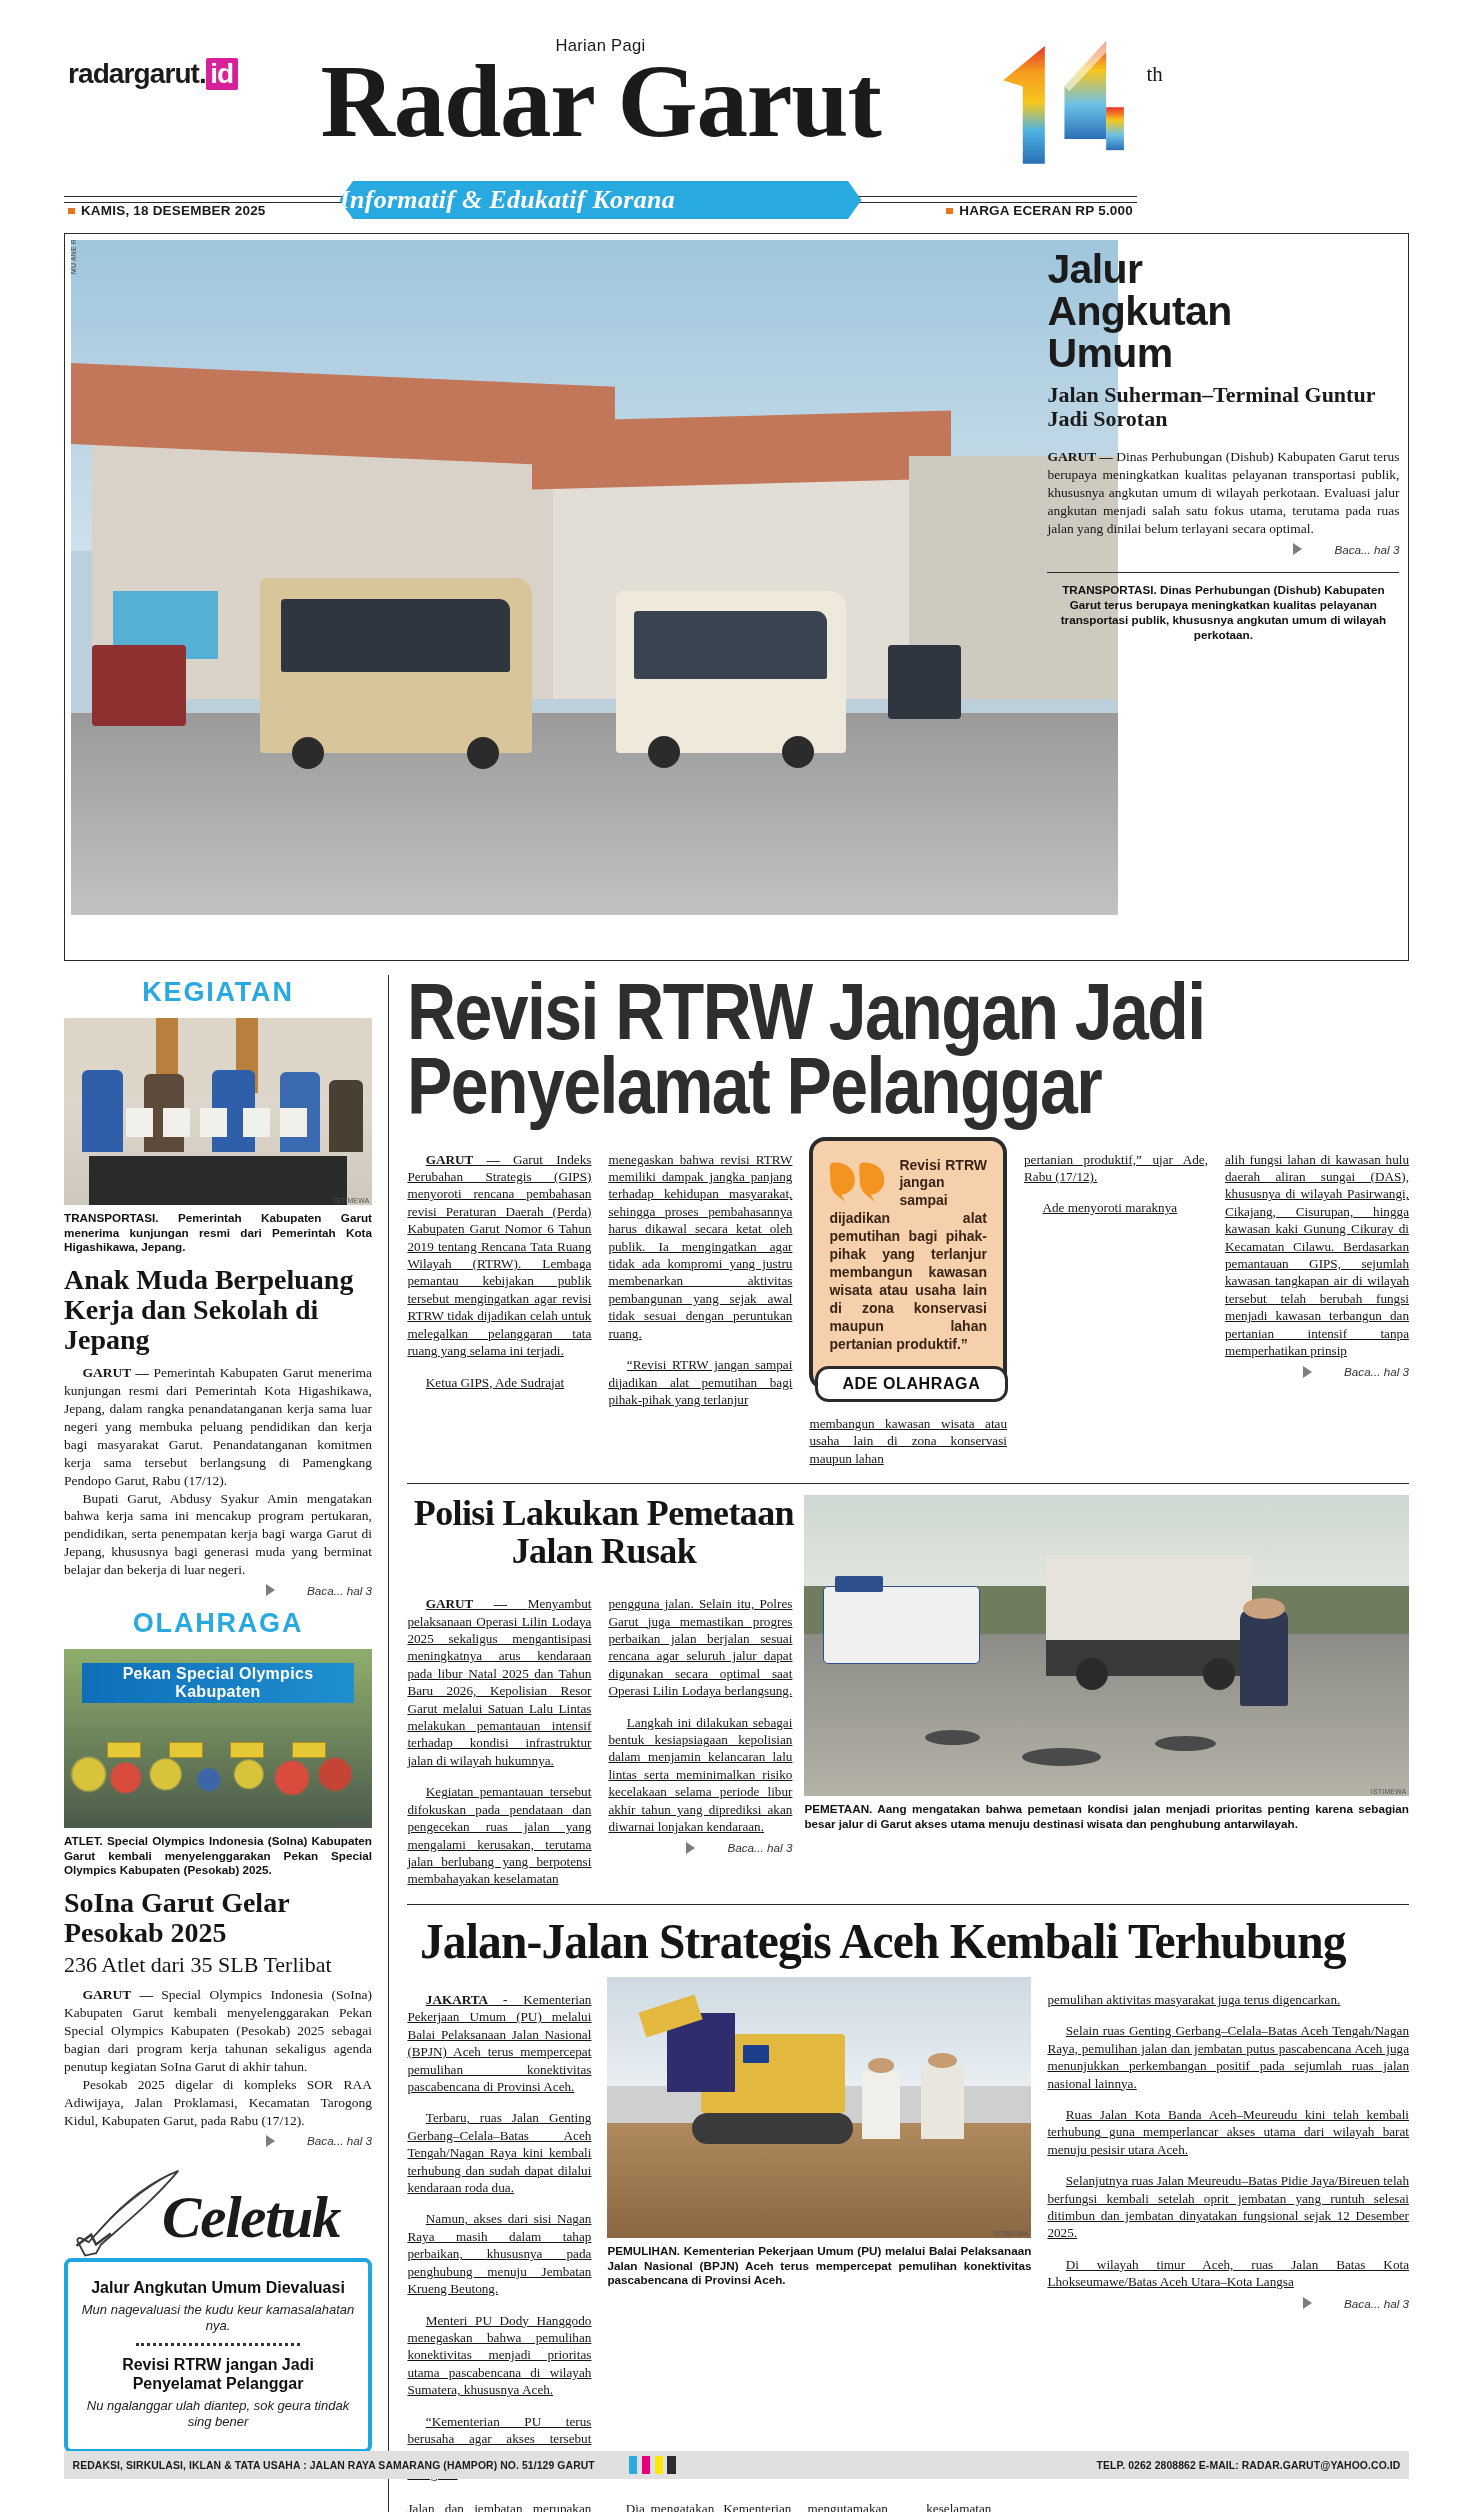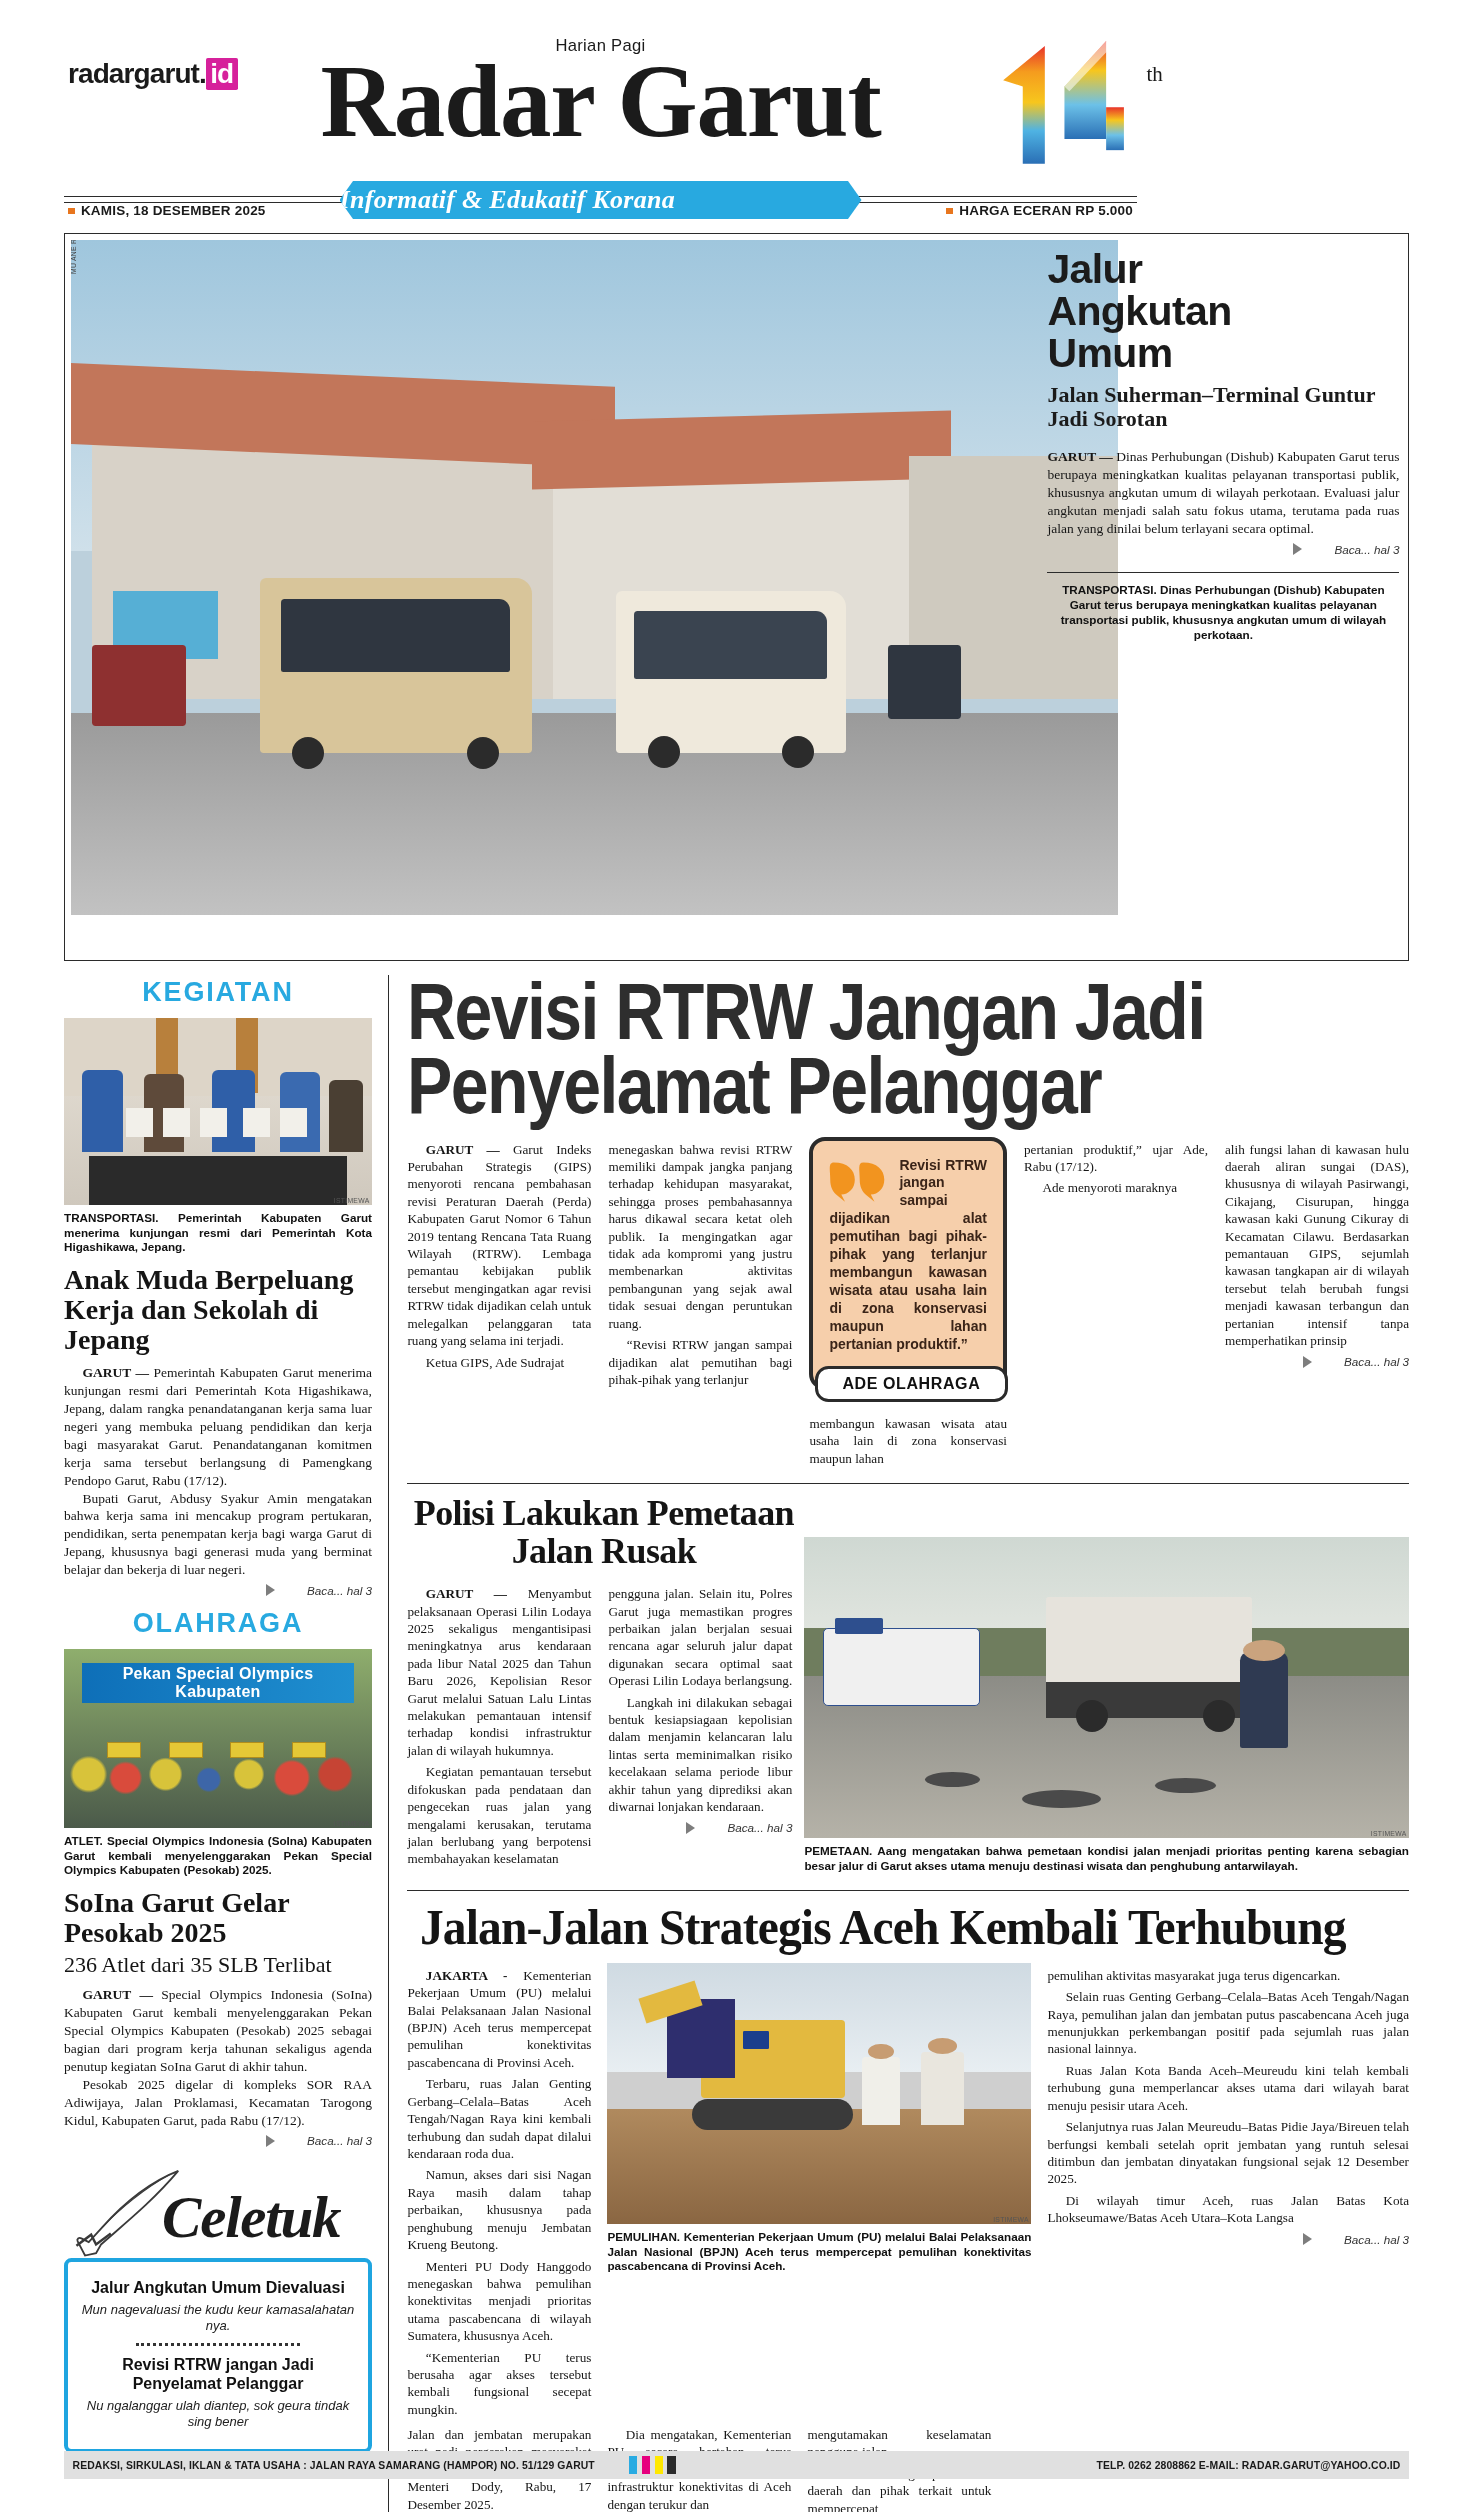--- a/index.html
+++ b/index.html
@@ -180,21 +180,21 @@
     font-family:"Liberation Sans", sans-serif; font-weight:bold;
     font-size:79px; line-height:.94; letter-spacing:-1.8px; color:#2e2e2e;
     transform:scaleX(.86); transform-origin:left center;
     white-space:nowrap;
   }
   .mainhead div { margin:0; }
 
   .story-cols { display:flex; gap:17px; margin-top:13.5px; }
   .sc { font-family:"Liberation Serif", serif; font-size:13.2px;
         line-height:1.32; text-align:justify; color:#161616; }
-  .sc p { margin:4px 0 0; text-indent:18.4px; }
+  .sc p { margin:14px 0 0; text-indent:18.4px;text-decoration:underline; }
   .sc p.noind { text-indent:0; }
 
   
   .quote-card {
     position:relative; border:4.9px solid #2b2b2b; border-radius:16px;
     background:#f6cfab; padding:16px 16px 33px; margin-bottom:9.8px;
   }
   .qmarks { float:left; margin:3.7px 11px 2.5px 0; }
   .quote-txt {
     font-family:"Liberation Sans", sans-serif; font-weight:bold;
@@ -540,21 +540,21 @@
             <div class="sc" style="width:184px;">
               <p class="noind">pengguna jalan. Selain itu, Polres Garut juga memastikan progres perbaikan jalan berjalan sesuai rencana agar seluruh jalur dapat digunakan secara optimal saat Operasi Lilin Lodaya berlangsung.</p>
               <p>Langkah ini dilakukan sebagai bentuk kesiapsiagaan kepolisian dalam menjamin kelancaran lalu lintas serta meminimalkan risiko kecelakaan selama periode libur akhir tahun yang diprediksi akan diwarnai lonjakan kendaraan.</p>
               <div class="baca">
                 <span class="tri"></span><span>Baca... hal 3</span>
               </div>
             </div>
           </div>
         </div>
 
-        <div style="flex:1;margin-top:42px;">
+        <div style="flex:1;">
           <div class="news-photo" style="height:301px;">
             <div class="ph">
               <div style="position:absolute;left:0;right:0;top:0;height:34%;background:linear-gradient(#cfd8d2,#e2e6e0);"></div>
               <div style="position:absolute;left:0;right:0;top:30%;height:18%;background:#6f7d5e;"></div>
               <div style="position:absolute;left:0;right:0;bottom:0;height:54%;background:linear-gradient(#8c8c86,#b5b2a8);"></div>
               <div class="truck" style="left:40%;top:20%;width:34%;height:34%;"></div>
               <div style="position:absolute;left:40%;top:48%;width:34%;height:12%;background:#3a3a3a;"></div>
               <div class="wheel" style="left:45%;top:54%;"></div>
               <div class="wheel" style="left:66%;top:54%;"></div>
               <div class="policecar" style="left:3%;top:30%;width:26%;height:26%;"></div>

